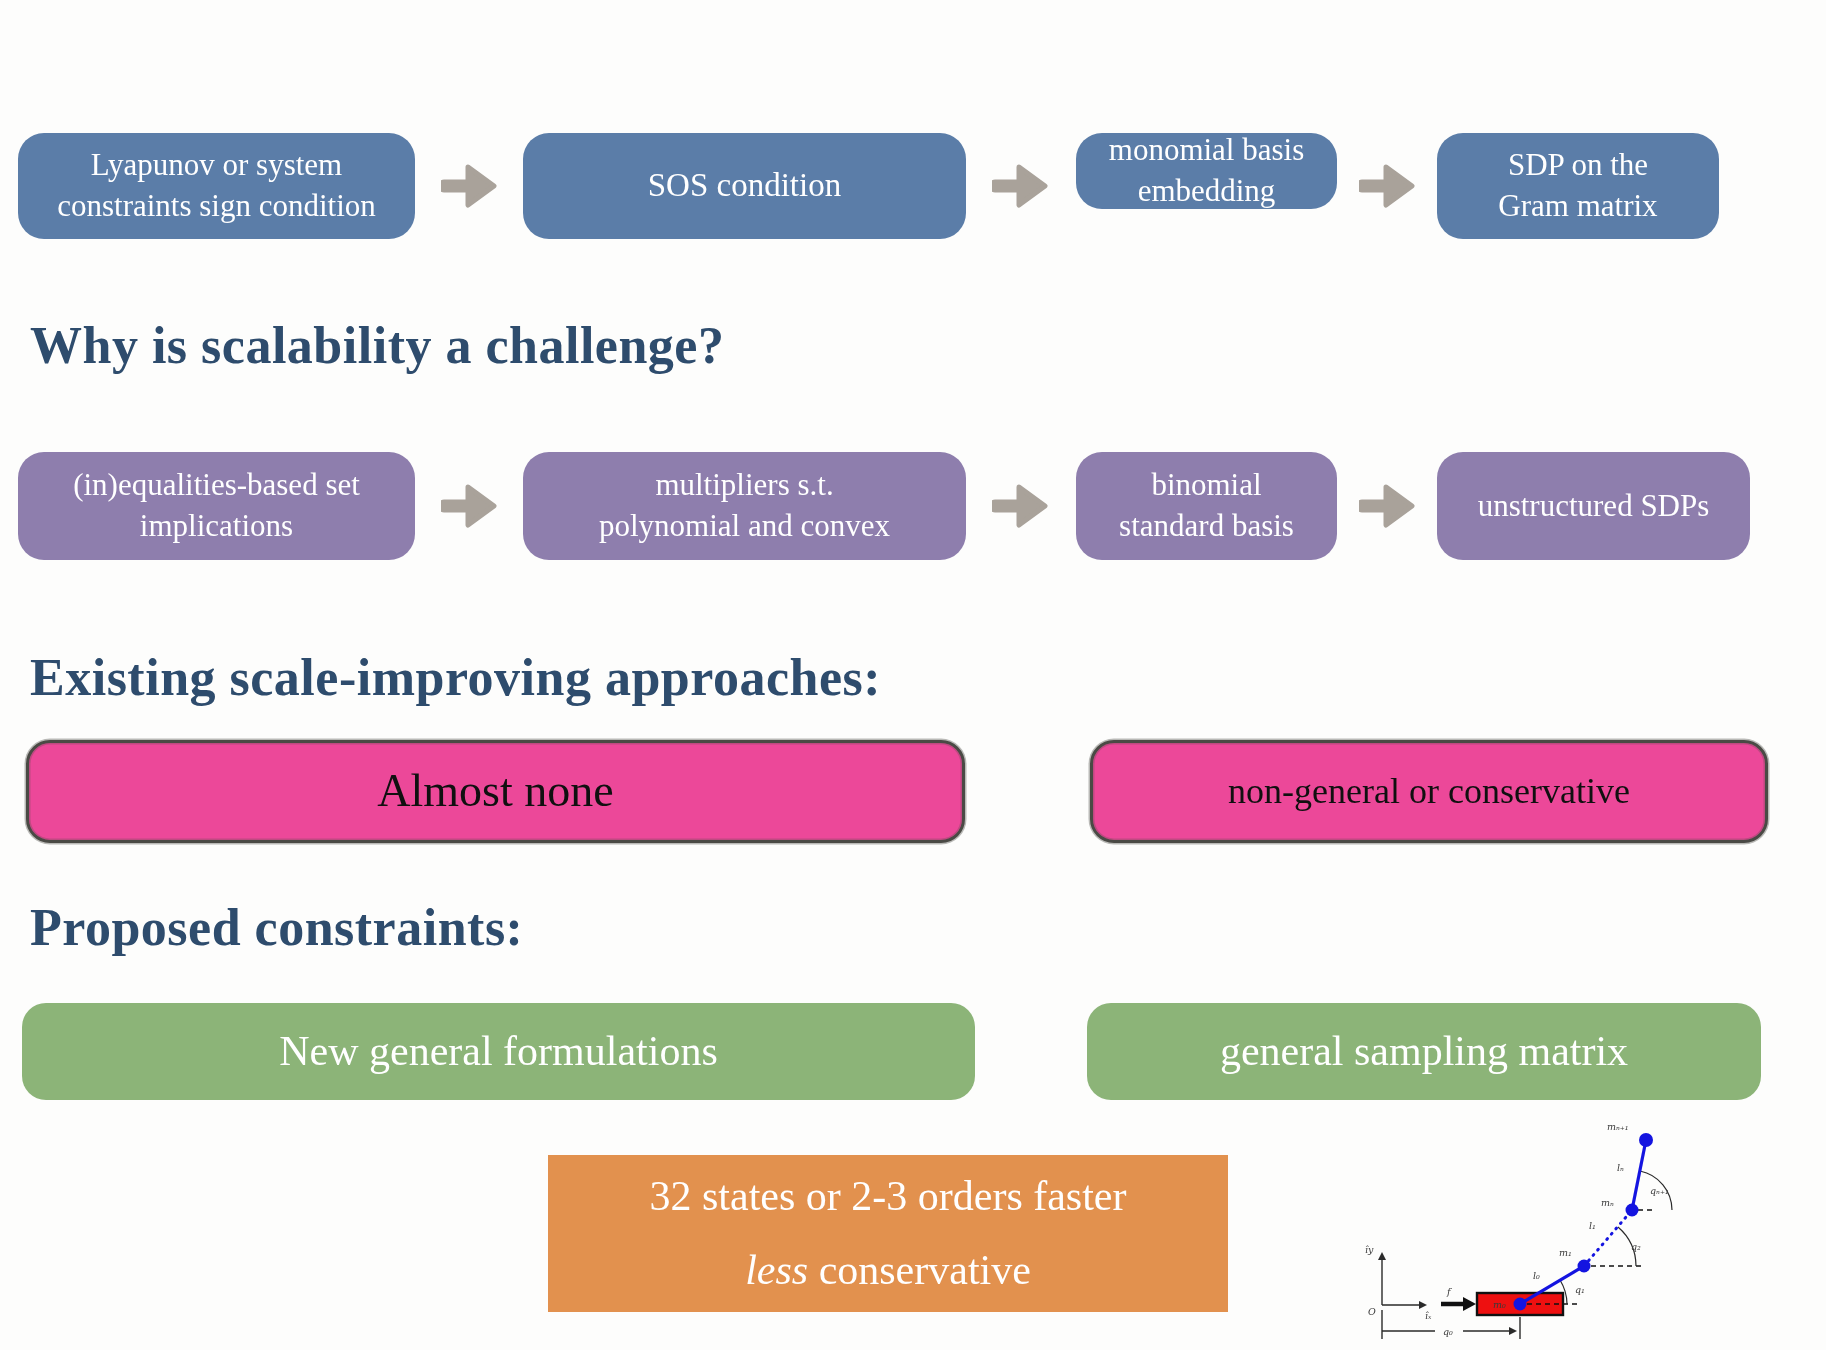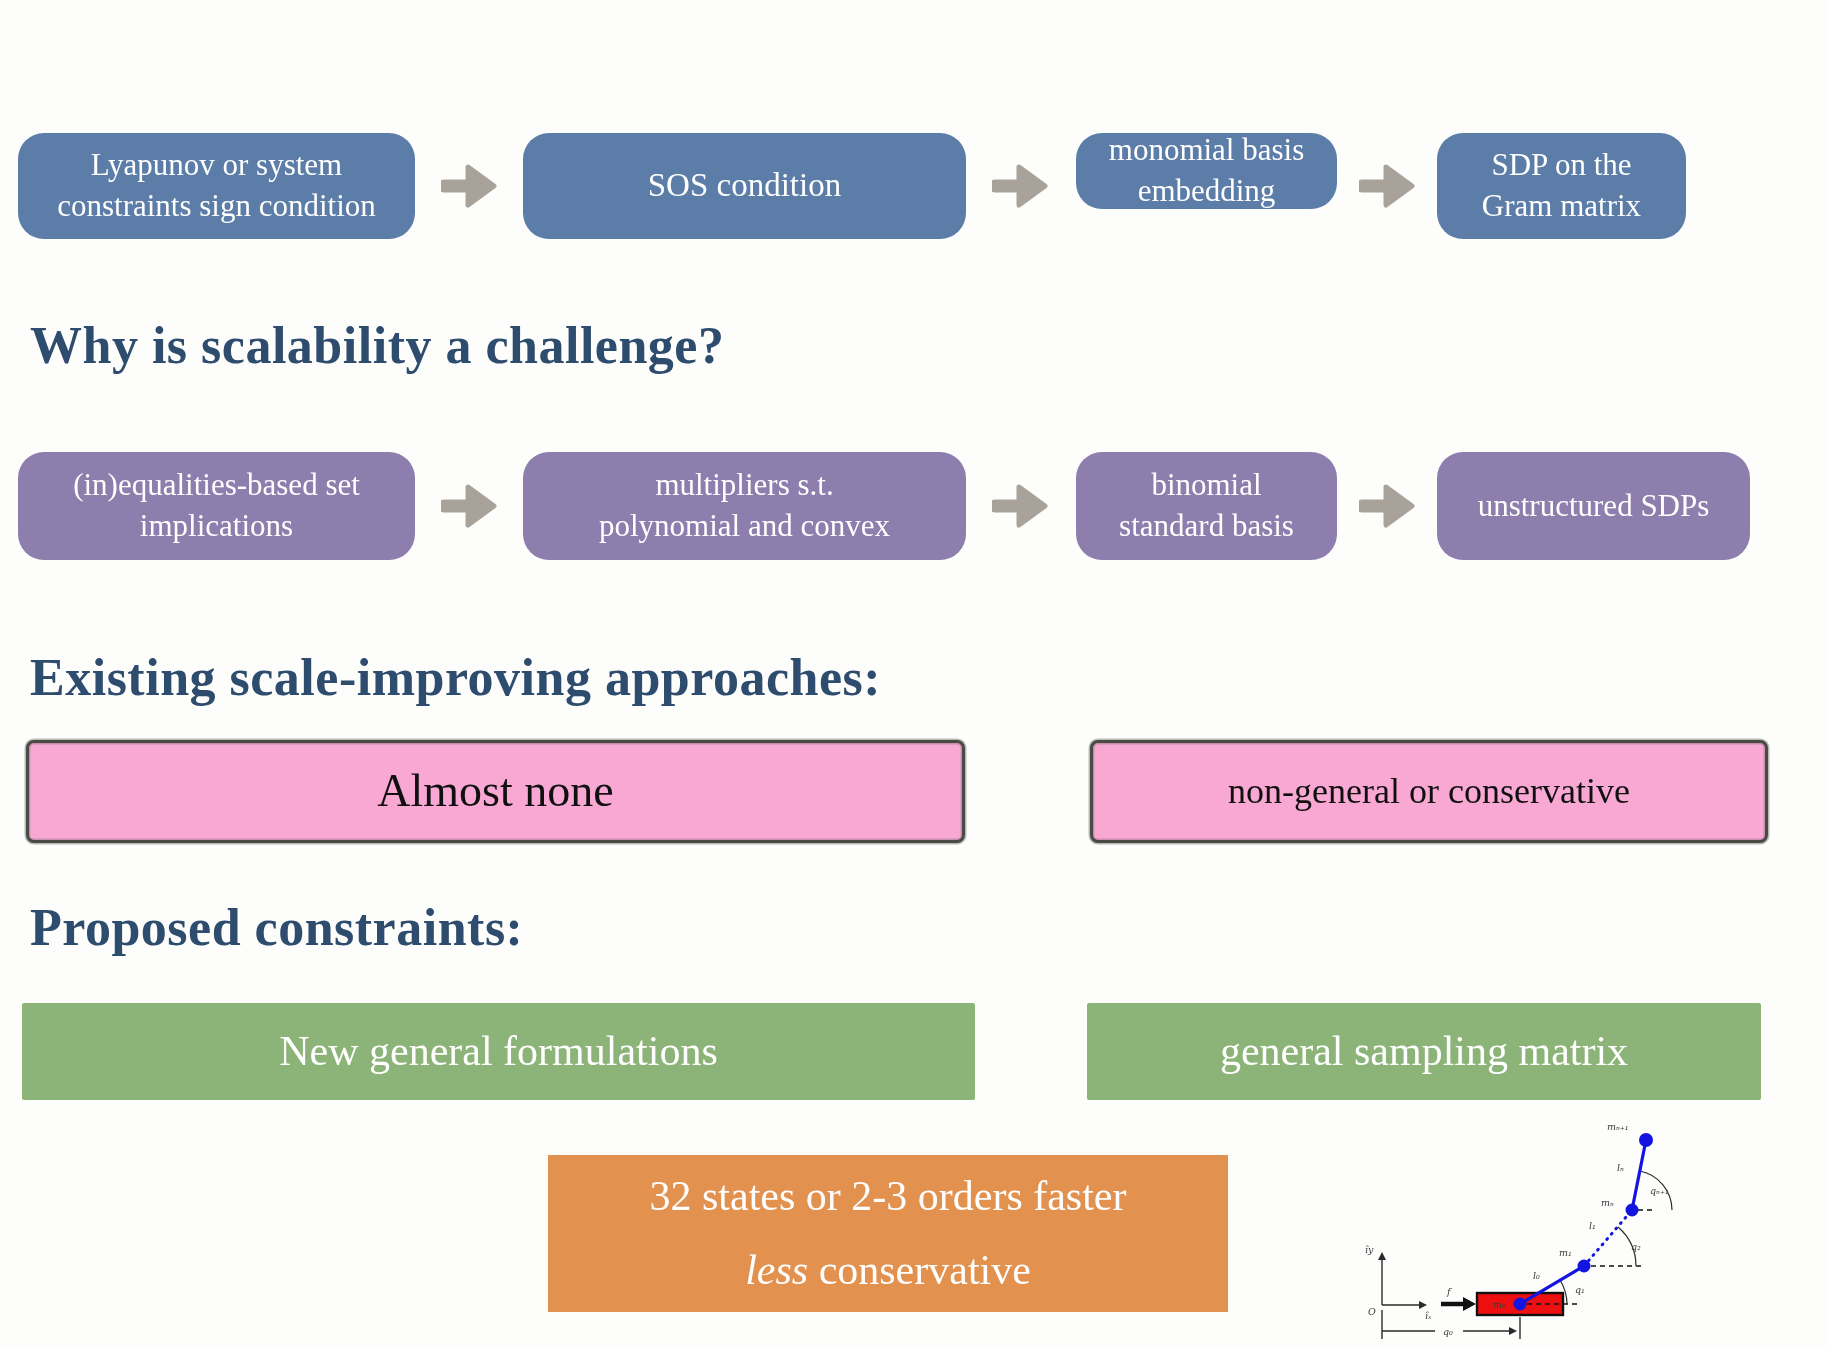--- a/index.html
+++ b/index.html
@@ -21,27 +21,27 @@
   .h-mid{font-size:52px;}
   .box{
     position:absolute; display:flex; align-items:center; justify-content:center;
     text-align:center; box-sizing:border-box; padding:6px 18px;
   }
   .box .lbl{white-space:pre-line; line-height:1.32;}
   .step{color:#fff; border-radius:26px; font-size:31px;}
   .step.blue{background:var(--blue);}
   .step.purple{background:var(--purple);}
   .sketch{
-    background:#f9a8d4; border:3.5px solid var(--sketch); border-radius:8px;
+    background:#ec4899; border:3.5px solid var(--sketch); border-radius:24px;
     box-shadow:0 0 0 1.5px rgba(74,74,69,.38), inset 0 0 0 1.5px rgba(74,74,69,.28);
     color:#101010;
   }
   .sketch-left{font-size:46px;}
   .sketch-right{font-size:36px;margin-left:12px;}
-  .green{background:var(--green); color:#fff; border-radius:2px; font-size:42px;}
+  .green{background:var(--green); color:#fff; border-radius:24px; font-size:42px;}
   .callout{
     background:var(--orange); color:#fff; font-size:42px; border-radius:0;
     flex-direction:column; line-height:1.75;
   }
   .arrow{position:absolute; width:56px; height:48px;}
   .figure{position:absolute; left:1355px; top:1113px; width:350px; height:237px;}
   .figlab{font-family:"DejaVu Serif","Liberation Serif",serif; font-style:italic; fill:#3a3a3a; font-size:9.5px;}
 </style>
 </head>
 <body>
@@ -53,21 +53,21 @@
     <span class="lbl">Lyapunov or system
 constraints sign condition</span>
   </div>
   <div class="box step blue" style="left:523px;top:133px;width:443px;height:106px;font-size:33px;">
     <span class="lbl">SOS condition</span>
   </div>
   <div class="box step blue" style="left:1076px;top:133px;width:261px;height:76px;">
     <span class="lbl">monomial basis
 embedding</span>
   </div>
-  <div class="box step blue" style="left:1437px;top:133px;width:249px;height:106px;">
+  <div class="box step blue" style="left:1437px;top:133px;width:282px;height:106px;">
     <span class="lbl">SDP on the
 Gram matrix</span>
   </div>
 
   <svg class="arrow" style="left:441px;top:162px;" viewBox="0 0 56 48">
     <path d="M3 24 H28" stroke="var(--arrow)" stroke-width="13" stroke-linecap="round" fill="none"></path>
     <path d="M27 5 L53 24 L27 43 Z" fill="var(--arrow)" stroke="var(--arrow)" stroke-width="5" stroke-linejoin="round"></path>
   </svg>
   <svg class="arrow" style="left:992px;top:162px;" viewBox="0 0 56 48">
     <path d="M3 24 H28" stroke="var(--arrow)" stroke-width="13" stroke-linecap="round" fill="none"></path>

